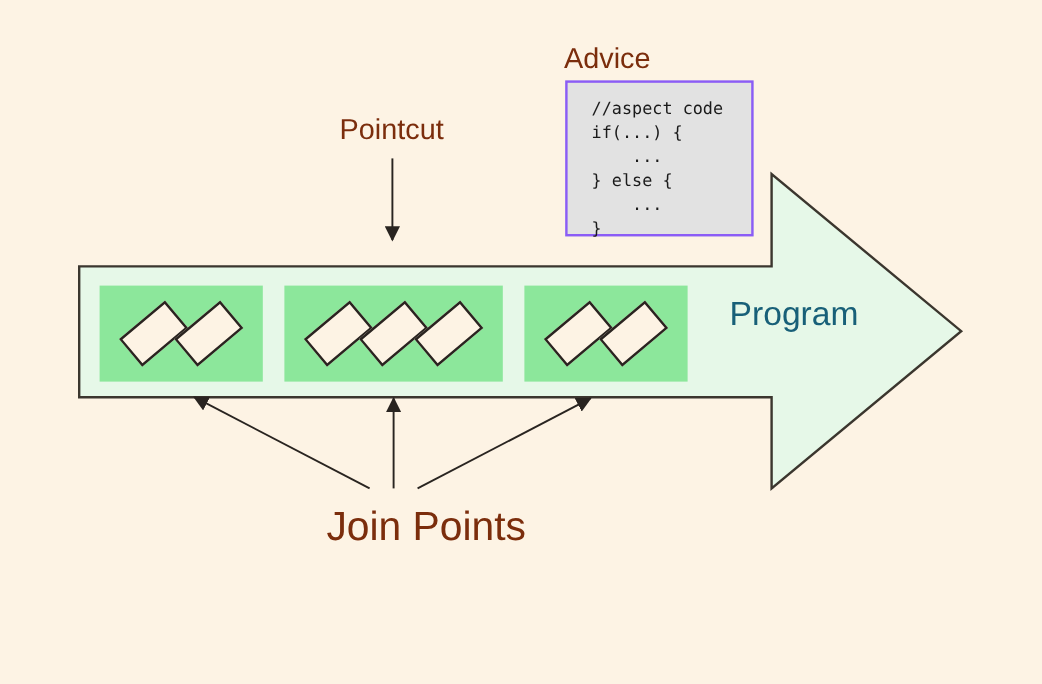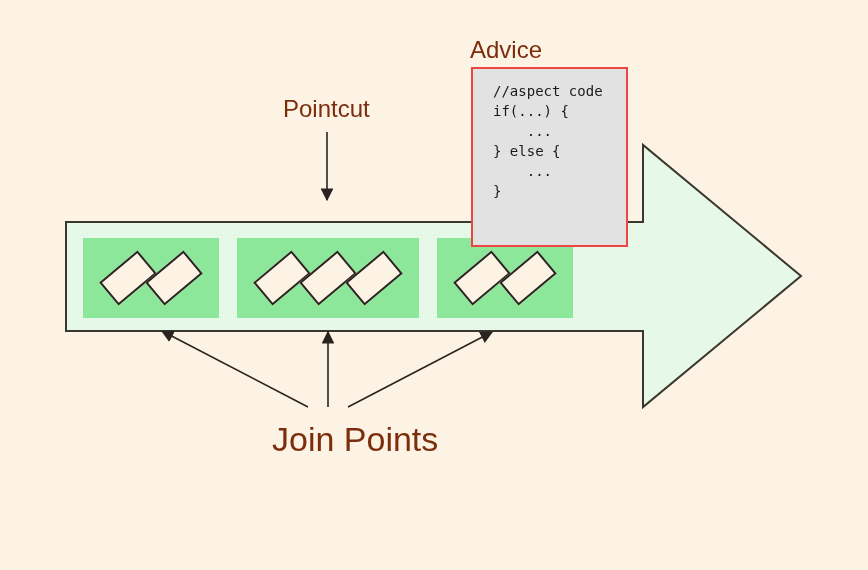--- a/index.html
+++ b/index.html
@@ -47,23 +47,23 @@
     background: #fdf3e4;
     border: 2px solid #2a2420;
     transform: rotate(-40deg);
     box-sizing: border-box;
   }
 
   
   .code-box {
     position: absolute;
     left: 471px; top: 67px;
-    width: 157px; height: 180px;
+    width: 157px; height: 130px;
     background: #e2e2e2;
-    border: 2px solid #ef4444;
+    border: 2px solid #8b5cf6;
     box-sizing: border-box;
   }
   .code-box pre {
     margin: 0;
     padding: 12px 0 0 20px;
     font-family: "DejaVu Sans Mono", monospace;
     font-size: 14px;
     line-height: 20px;
     color: #1a1a1a;
     white-space: pre;
@@ -149,15 +149,16 @@
 }</pre>
   </div>
 
   <div class="lbl lbl-advice">Advice</div>
 
   <div class="lbl lbl-pointcut">Pointcut</div>
 
   <div class="lbl lbl-joinpoints">Join Points</div>
 
   <div class="lbl-progexec">
+    <span>Program</span>
   </div>
 
 </div>
 
 </body></html>

